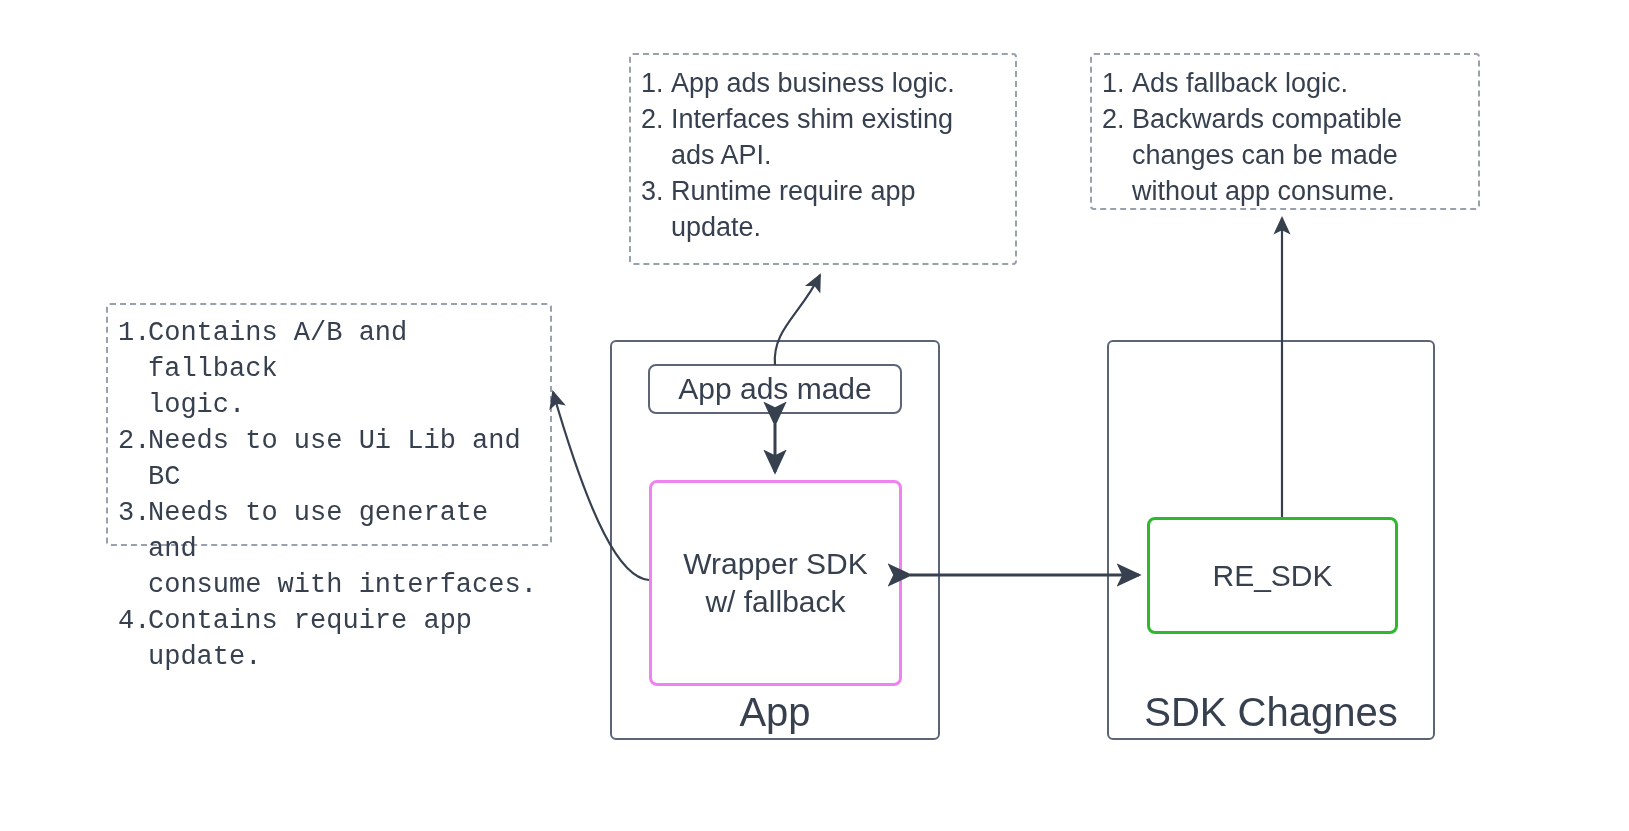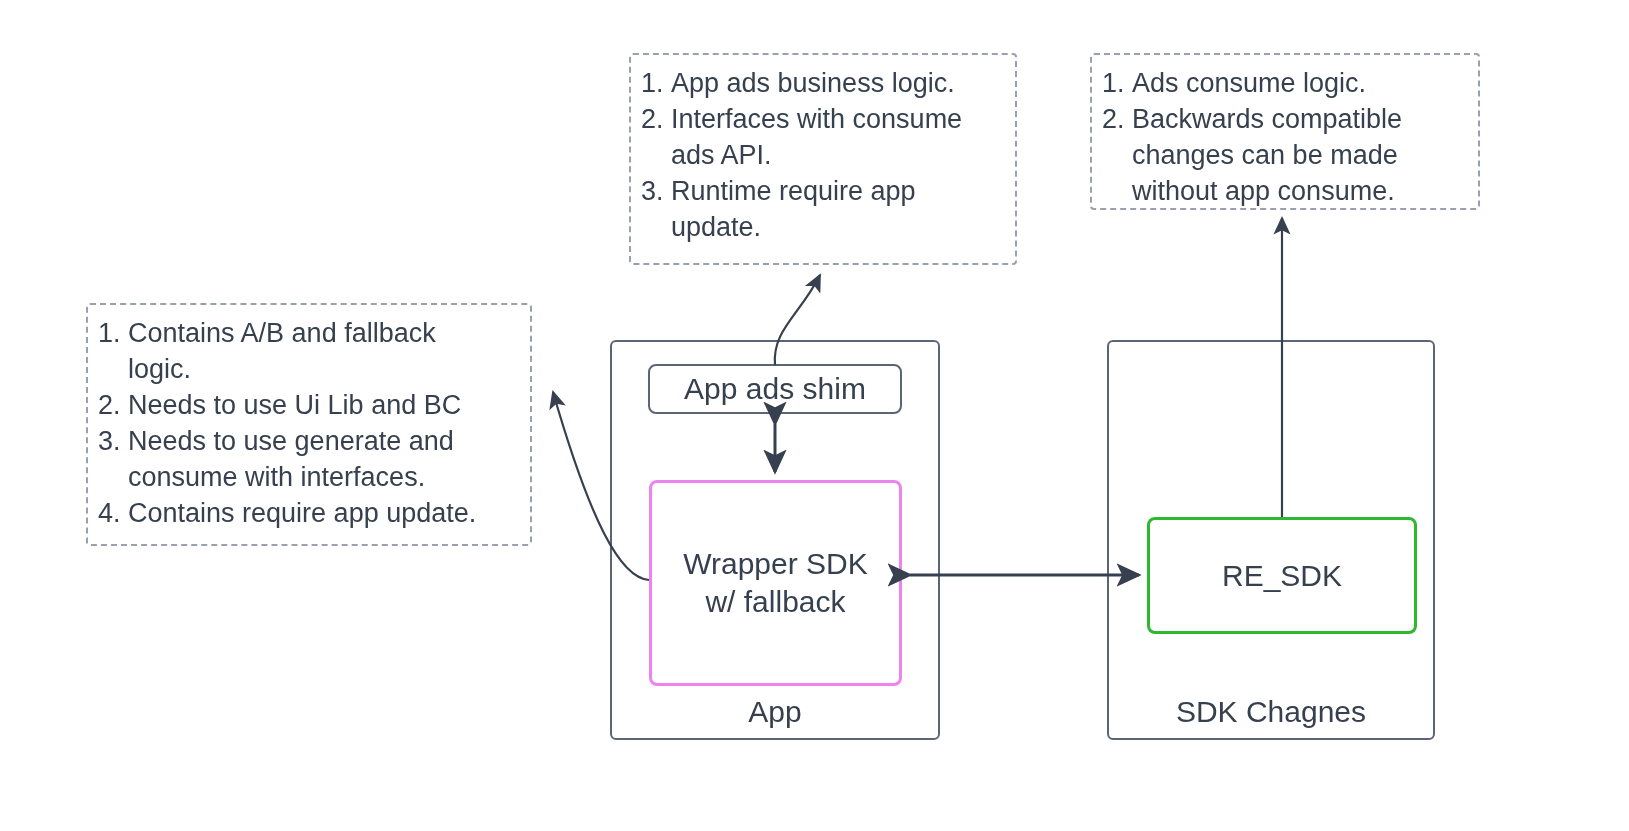--- a/index.html
+++ b/index.html
@@ -47,40 +47,40 @@
     position: absolute;
     left: 0;
     top: 0;
     font-size: 27px;
     line-height: 36px;
     color: #36404e;
   }
 
   #note-top    { left: 629px;  top: 53px;  width: 388px; height: 212px; }
   #note-right  { left: 1090px; top: 53px;  width: 390px; height: 157px; }
-  #note-left   { left: 86px;   top: 303px; width: 446px; height: 243px; }
+  #note-left   { left: 106px;   top: 303px; width: 446px; height: 243px; font-family: Liberation Mono, monospace; }
 
   
   .container-box {
     position: absolute;
     border: 2.5px solid #5c6577;
     border-radius: 6px;
     background: transparent;
     box-sizing: border-box;
   }
   #app-container      { left: 610px;  top: 340px; width: 330px; height: 400px; }
   #runtime-container  { left: 1107px; top: 340px; width: 328px; height: 400px; }
 
   .container-label {
     position: absolute;
     bottom: 8px;
     left: 0;
     width: 100%;
     text-align: center;
-    font-size: 30px;
+    font-size: 40px;
     line-height: 36px;
     color: #36404e;
   }
 
   
   .node {
     position: absolute;
     box-sizing: border-box;
     display: flex;
     align-items: center;
@@ -98,51 +98,51 @@
 
   #node-app-ads-code {
     left: 648px; top: 364px; width: 254px; height: 50px;
     border: 2.5px solid #5c6577;
   }
   #node-wrapper-sdk {
     left: 649px; top: 480px; width: 253px; height: 206px;
     border: 3px solid #ee82ee;
   }
   #node-re-sdk {
-    left: 1147px; top: 517px; width: 270px; height: 117px;
+    left: 1147px; top: 517px; width: 251px; height: 117px;
     border: 3px solid #2eb82e;
   }
 
   
   #arrows {
     position: absolute;
     left: 0; top: 0;
     width: 1629px;
     height: 831px;
     pointer-events: none;
   }
 </style>
 </head>
 <body>
 
 <div id="canvas">
 
   <div class="note" id="note-top">
     <ol>
       <li>App ads business logic.</li>
-      <li>Interfaces with consume
+      <li>Interfaces shim existing
 ads API.</li>
       <li>Runtime require app
 update.</li>
     </ol>
   </div>
 
   <div class="note" id="note-right">
     <ol>
-      <li>Ads consume logic.</li>
+      <li>Ads fallback logic.</li>
       <li>Backwards compatible
 changes can be made
 without app consume.</li>
     </ol>
   </div>
 
   <div class="note" id="note-left">
     <ol>
       <li>Contains A/B and fallback
 logic.</li>
@@ -155,21 +155,21 @@
 
   <div class="container-box" id="app-container">
     <div class="container-label">App</div>
   </div>
 
   <div class="container-box" id="runtime-container">
     <div class="container-label">SDK Chagnes</div>
   </div>
 
   <div class="node" id="node-app-ads-code">
-    <span class="node-label">App ads shim</span>
+    <span class="node-label">App ads made</span>
   </div>
 
   <div class="node" id="node-wrapper-sdk">
     <span class="node-label">Wrapper SDK
 w/ fallback</span>
   </div>
 
   <div class="node" id="node-re-sdk">
     <span class="node-label">RE_SDK</span>
   </div>

